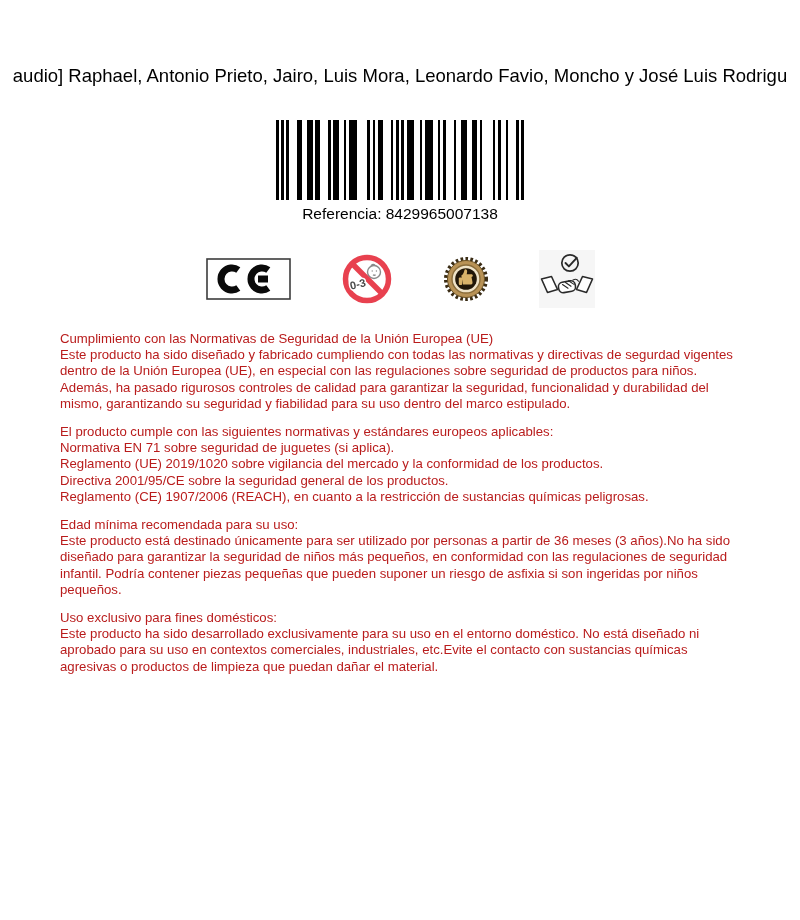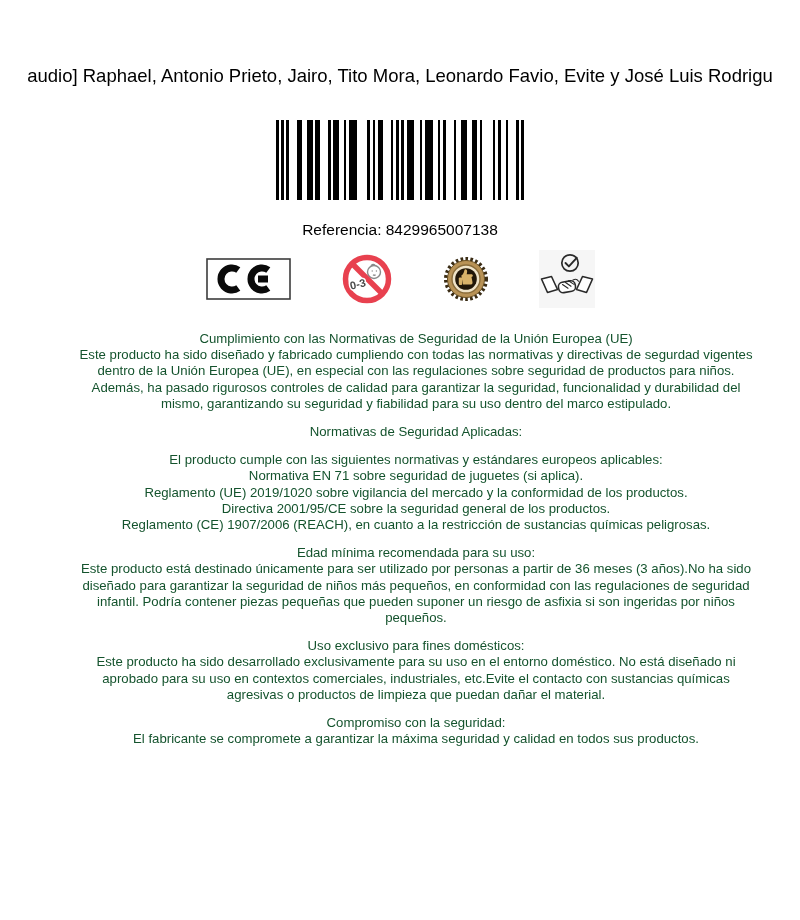--- a/index.html
+++ b/index.html
@@ -11,40 +11,40 @@
   .title-wrap{position:absolute;top:62px;left:0;width:800px;height:30px;overflow:hidden;}
   .title-wrap span{
     position:absolute;left:50%;top:0;transform:translateX(-50%);
     white-space:nowrap;font-size:18.5px;line-height:28px;color:#000;
   }
   
   .barcode-section{position:absolute;top:120px;left:0;width:800px;text-align:center;}
   .barcode-section svg{display:inline-block;}
   .reference{
     position:absolute;top:204px;left:0;width:800px;text-align:center;
-    font-size:15.5px;line-height:20px;color:#000;margin-top:16px;
+    font-size:15.5px;line-height:20px;color:#000;
   }
   
   .icons-row{
     position:absolute;top:248px;left:0;width:800px;height:62px;
     display:flex;justify-content:center;align-items:center;gap:50px;
   }
   .icons-row .icon{display:block;}
   
   .doc{
-    position:absolute;top:331px;left:76px;width:680px;
-    text-align:center;font-size:13.2px;line-height:16.2px;color:#14532d;
+    position:absolute;top:331px;left:60px;width:680px;
+    text-align:left;font-size:13.2px;line-height:16.2px;color:#b91c1c;
   }
   .doc .para{white-space:pre-line;margin:0 0 12px 0;}
 </style>
 </head>
 <body>
 
 <div class="title-wrap">
-  <span>audio] Raphael, Antonio Prieto, Jairo, Tito Mora, Leonardo Favio, Evite y José Luis Rodrigu</span>
+  <span>audio] Raphael, Antonio Prieto, Jairo, Luis Mora, Leonardo Favio, Moncho y José Luis Rodrigu</span>
 </div>
 
 <div class="barcode-section">
   <svg width="248" height="80" viewBox="0 0 248 80" shape-rendering="crispEdges" fill="#000">
       <rect x="0.00" y="0" width="2.61" height="80"></rect>
       <rect x="5.22" y="0" width="2.61" height="80"></rect>
       <rect x="10.44" y="0" width="2.61" height="80"></rect>
       <rect x="20.88" y="0" width="5.22" height="80"></rect>
       <rect x="31.33" y="0" width="5.22" height="80"></rect>
       <rect x="39.16" y="0" width="5.22" height="80"></rect>
@@ -132,25 +132,22 @@
       <path d="M 26.5 32.5 l 5.5 3.8"></path>
       <path d="M 29.5 30.8 l 5.5 3.6"></path>
       <path d="M 34 30 q 3.5 -2 5.5 1.2"></path>
     </g>
   </svg>
 </div>
 
 <div class="doc">
   <div class="para">Cumplimiento con las Normativas de Seguridad de la Unión Europea (UE)
 Este producto ha sido diseñado y fabricado cumpliendo con todas las normativas y directivas de segurdad vigentes dentro de la Unión Europea (UE), en especial con las regulaciones sobre seguridad de productos para niños. Además, ha pasado rigurosos controles de calidad para garantizar la seguridad, funcionalidad y durabilidad del mismo, garantizando su seguridad y fiabilidad para su uso dentro del marco estipulado.</div>
-  <div class="para">Normativas de Seguridad Aplicadas:</div>
   <div class="para">El producto cumple con las siguientes normativas y estándares europeos aplicables:
 Normativa EN 71 sobre seguridad de juguetes (si aplica).
 Reglamento (UE) 2019/1020 sobre vigilancia del mercado y la conformidad de los productos.
 Directiva 2001/95/CE sobre la seguridad general de los productos.
 Reglamento (CE) 1907/2006 (REACH), en cuanto a la restricción de sustancias químicas peligrosas.</div>
   <div class="para">Edad mínima recomendada para su uso:
 Este producto está destinado únicamente para ser utilizado por personas a partir de 36 meses (3 años).No ha sido diseñado para garantizar la seguridad de niños más pequeños, en conformidad con las regulaciones de seguridad infantil. Podría contener piezas pequeñas que pueden suponer un riesgo de asfixia si son ingeridas por niños pequeños.</div>
   <div class="para">Uso exclusivo para fines domésticos:
 Este producto ha sido desarrollado exclusivamente para su uso en el entorno doméstico. No está diseñado ni aprobado para su uso en contextos comerciales, industriales, etc.Evite el contacto con sustancias químicas agresivas o productos de limpieza que puedan dañar el material.</div>
-  <div class="para">Compromiso con la seguridad:
-El fabricante se compromete a garantizar la máxima seguridad y calidad en todos sus productos.</div>
 </div>
 
 </body></html>

